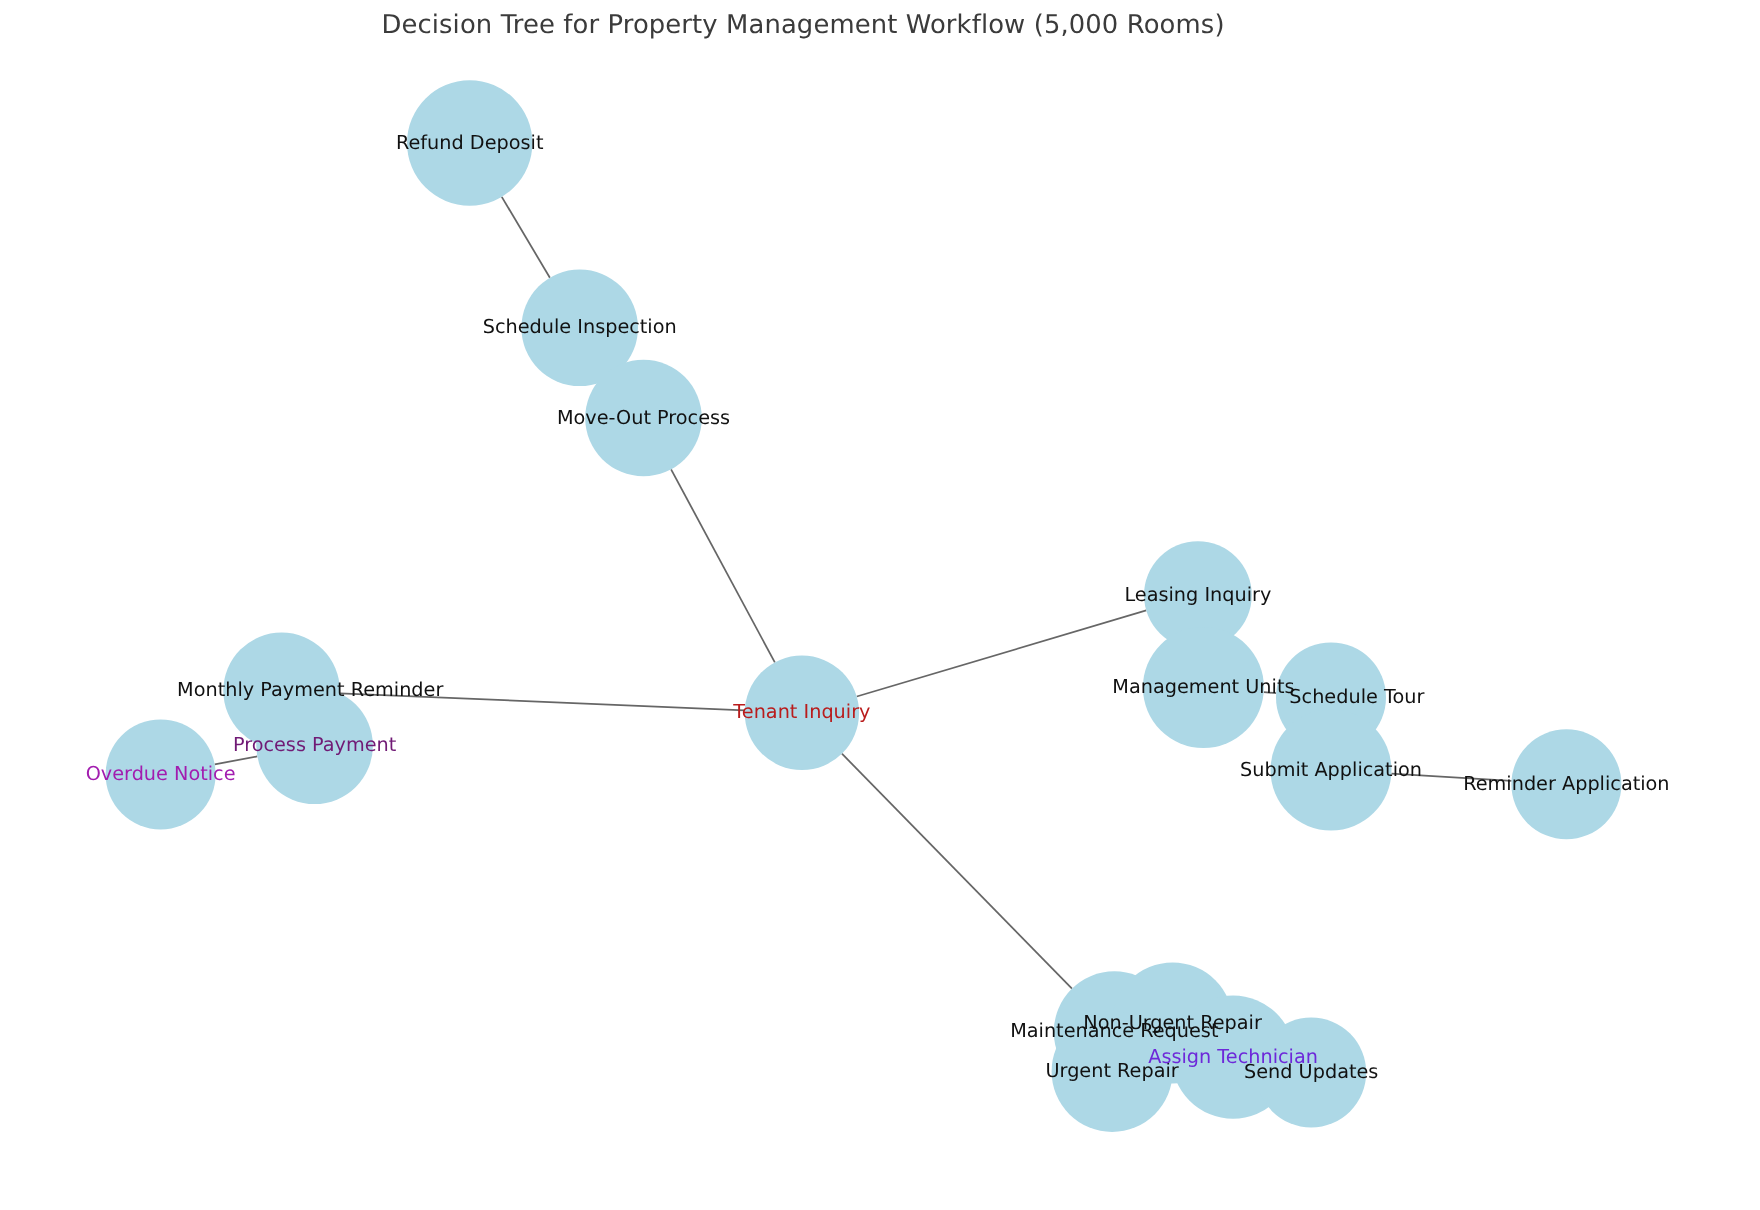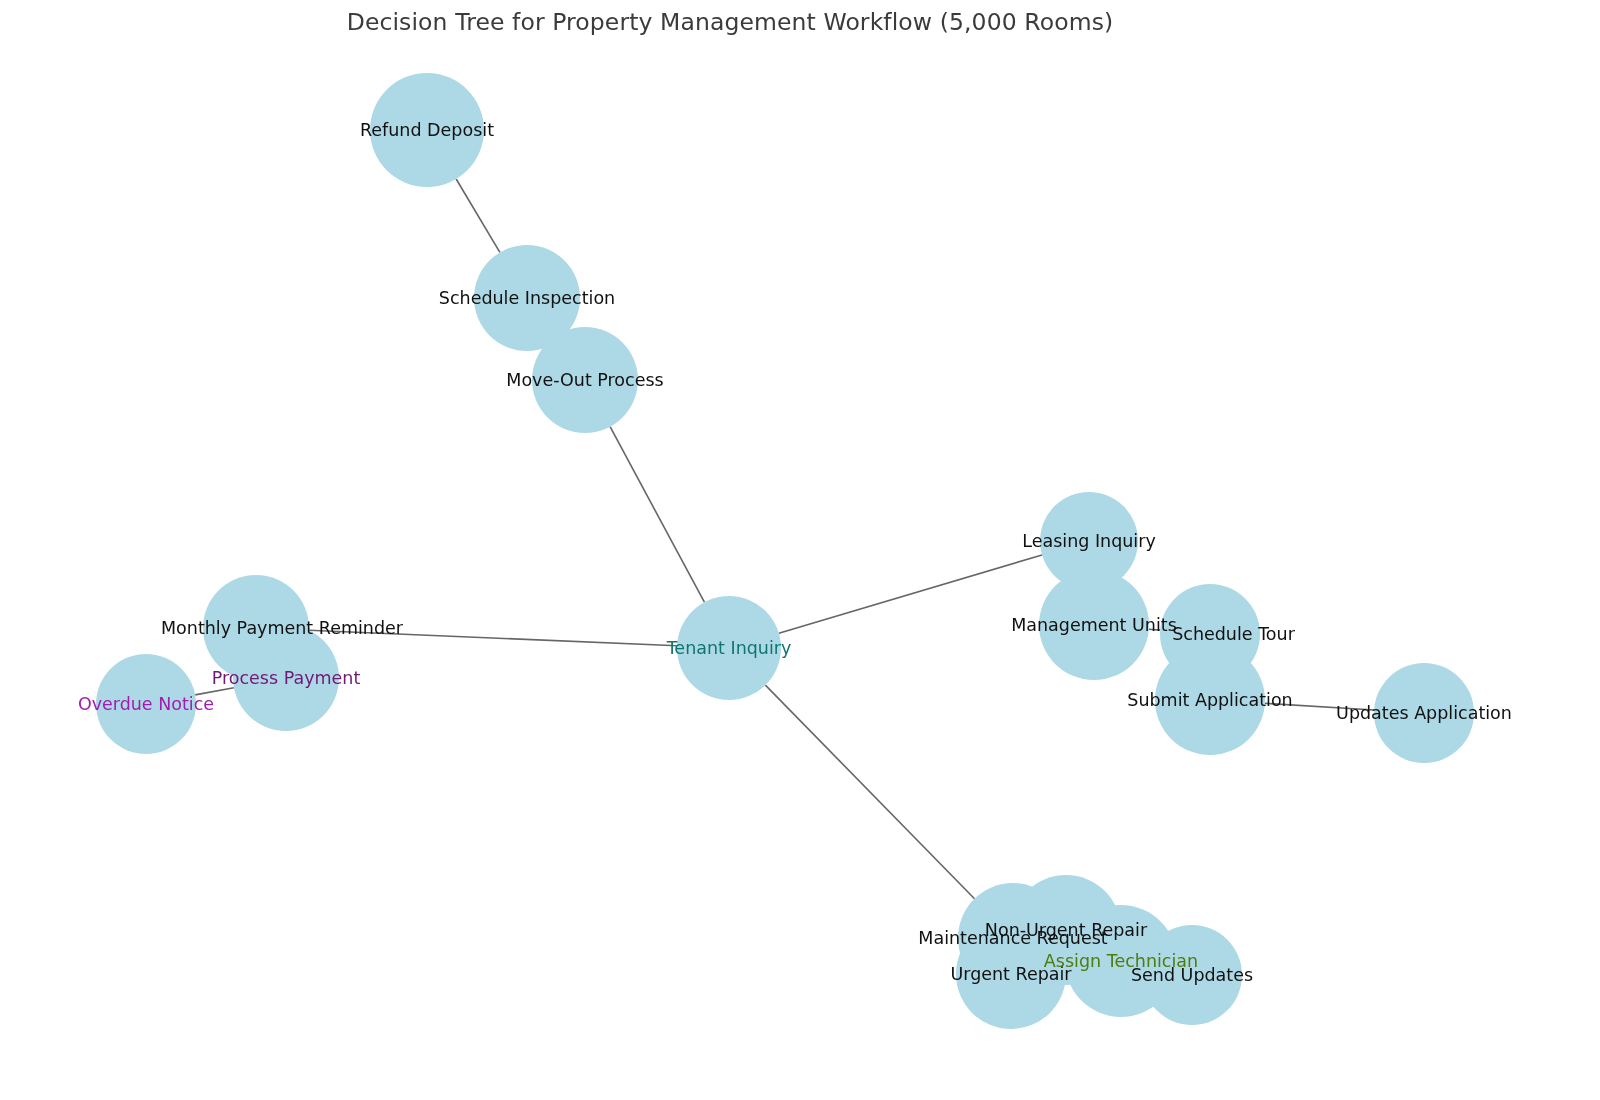--- a/index.html
+++ b/index.html
@@ -81,29 +81,29 @@
         <circle cx="1011" cy="974" r="55" fill="#add8e6"></circle>
         <circle cx="1121" cy="961" r="56" fill="#add8e6"></circle>
         <circle cx="1192" cy="975" r="50" fill="#add8e6"></circle>
       </g>
   </svg>
 
   <div id="labels-layer">
       <div class="node-label" style="left: 427px; top: 130px; color: rgb(17, 17, 17);">Refund Deposit</div>
       <div class="node-label" style="left: 527px; top: 298px; color: rgb(17, 17, 17);">Schedule Inspection</div>
       <div class="node-label" style="left: 585px; top: 380px; color: rgb(17, 17, 17);">Move-Out Process</div>
-      <div class="node-label" style="left: 729px; top: 648px; color: #0f766e;">Tenant Inquiry</div>
+      <div class="node-label" style="left: 729px; top: 648px; color: #b91c1c;">Tenant Inquiry</div>
       <div class="node-label" style="left: 256px; top: 628px; color: rgb(17, 17, 17); margin-left: 26px;">Monthly Payment Reminder</div>
       <div class="node-label" style="left: 286px; top: 678px; color: #701a75;">Process Payment</div>
       <div class="node-label" style="left: 146px; top: 704px; color: #a21caf;">Overdue Notice</div>
       <div class="node-label" style="left: 1089px; top: 541px; color: rgb(17, 17, 17);">Leasing Inquiry</div>
       <div class="node-label" style="left: 1094px; top: 625px; color: rgb(17, 17, 17);">Management Units</div>
       <div class="node-label" style="left: 1210px; top: 634px; color: rgb(17, 17, 17); padding-left: 47px;">Schedule Tour</div>
       <div class="node-label" style="left: 1210px; top: 700px; color: rgb(17, 17, 17);">Submit Application</div>
-      <div class="node-label" style="left: 1424px; top: 713px; color: rgb(17, 17, 17);">Updates Application</div>
+      <div class="node-label" style="left: 1424px; top: 713px; color: rgb(17, 17, 17);">Reminder Application</div>
       <div class="node-label" style="left: 1013px; top: 938px; color: rgb(17, 17, 17);">Maintenance Request</div>
       <div class="node-label" style="left: 1066px; top: 930px; color: rgb(17, 17, 17);">Non-Urgent Repair</div>
       <div class="node-label" style="left: 1011px; top: 974px; color: rgb(17, 17, 17);">Urgent Repair</div>
-      <div class="node-label" style="left: 1121px; top: 961px; color: #4d7c0f;">Assign Technician</div>
+      <div class="node-label" style="left: 1121px; top: 961px; color: #6d28d9;">Assign Technician</div>
       <div class="node-label" style="left: 1192px; top: 975px; color: rgb(17, 17, 17);">Send Updates</div>
     </div>
 
 </div>
 
 </body></html>

